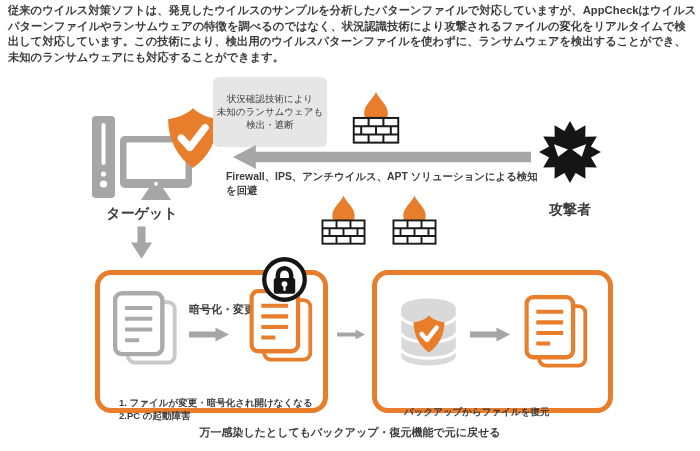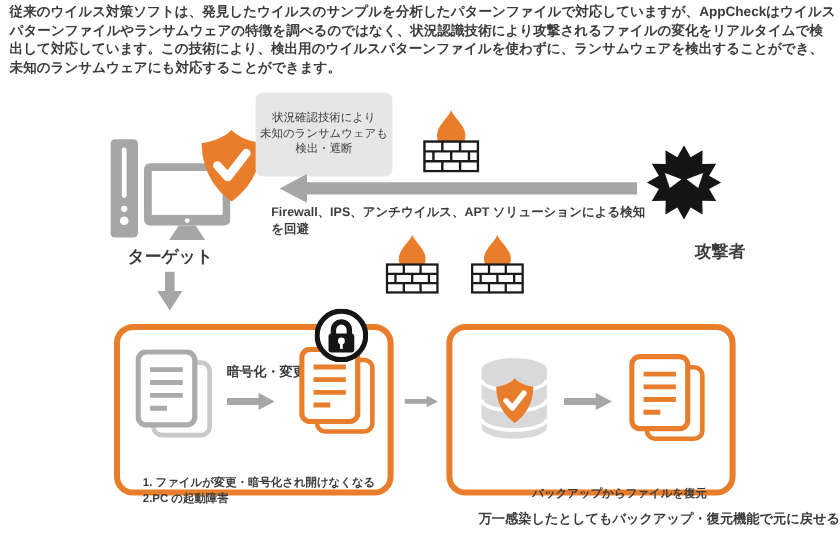--- a/index.html
+++ b/index.html
@@ -15,26 +15,26 @@
   .txt{position:absolute;white-space:pre-line;}
   .callout{
     position:absolute;left:213px;top:77px;width:114px;box-sizing:border-box;
     background:var(--callout-bg,#E6E6E6);border-radius:6px;padding:16px 2px;
     font-size:9.5px;line-height:12.8px;text-align:center;white-space:pre-line;
     color:var(--text-dark,#3C3C3C);
   }
   .evade{left:226px;top:170px;width:312px;text-align:left;font-size:10.4px;font-weight:600;}
   .lbl{font-size:14px;font-weight:600;text-align:center;}
   .lbl-target{left:95px;top:205px;width:94px;}
-  .lbl-attacker{left:564px;top:201px;width:72px;}
+  .lbl-attacker{left:534px;top:201px;width:72px;}
   .enc-label{left:176px;top:302px;width:92px;text-align:center;font-size:11px;font-weight:600;}
   .caption{font-size:9.5px;line-height:13px;font-weight:600;margin-top:24px;}
   .cap1{left:119px;top:372px;width:205px;text-align:left;}
-  .cap2{left:368px;top:381px;width:221px;text-align:right;}
-  .footer{left:0;top:425px;width:700px;text-align:right;font-size:11px;font-weight:600;}
+  .cap2{left:404px;top:381px;width:221px;text-align:left;}
+  .footer{left:0;top:425px;width:700px;text-align:center;font-size:11px;font-weight:600;}
   .obox{
     position:absolute;box-sizing:border-box;background:#fff;
     border:5px solid var(--accent-orange,#E87E2B);border-radius:16px;
   }
   .box1{left:95px;top:270px;width:233px;height:143px;}
   .box2{left:372px;top:270px;width:241px;height:143px;}
 </style>
 </head>
 <body>
 

